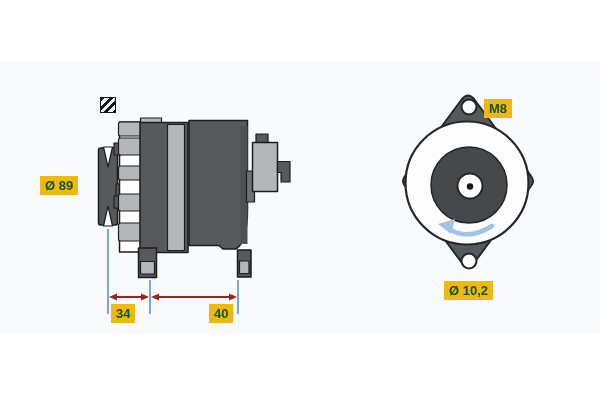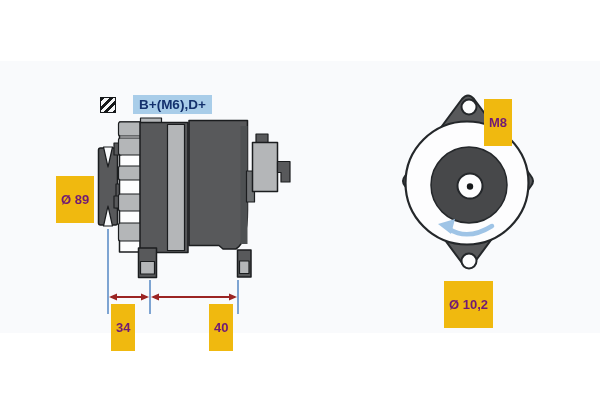--- a/index.html
+++ b/index.html
@@ -19,21 +19,21 @@
     font-family:"Liberation Sans",sans-serif;
   }
   .stage{
     position:absolute;left:0;top:61px;width:600px;height:272px;
     background:#f9fafc;
   }
   svg.draw{position:absolute;left:0;top:0;width:600px;height:400px;}
   .lbl{
     position:absolute;white-space:nowrap;
     font:bold 13px/15px "Liberation Sans",sans-serif;
-    color:#701a75;padding:16px 5px;
+    color:#14532d;padding:2px 5px;
   }
   .lbl-yellow{background:var(--label-yellow);}
   .lbl-blue{
     background:var(--label-blue-bg);color:var(--label-blue-text);
     font-size:13.5px;padding:2px 6px;
   }
   .hatch-icon{
     position:absolute;left:100px;top:97px;width:14px;height:14px;
     border:1.5px solid #141619;
     background:repeating-linear-gradient(135deg,#16181a 0 2.6px,#f4f5f6 2.6px 6px);
@@ -115,23 +115,22 @@
       <circle cx="470" cy="186.5" r="3.2" fill="#16191b" stroke="none"></circle>
       <g stroke="none">
         <path d="M492 226 Q468 241 449 229" fill="none" stroke="#9fc4e6" stroke-width="4.5" stroke-linecap="round"></path>
         <polygon points="438,224 455,219 451,234" fill="#9fc4e6"></polygon>
       </g>
     </g>
   </svg>
 
   <div class="hatch-icon"></div>
 
-  <div class="lbl lbl-blue" style="left:133px;top:95px;">B+(M6),D+</div>
 
-  <div class="lbl lbl-yellow" style="left:56px;top:176px;">Ø 89</div>
+  <div class="lbl lbl-yellow" style="left:40px;top:176px;">Ø 89</div>
 
   <div class="lbl lbl-yellow" style="left:111px;top:304px;">34</div>
 
   <div class="lbl lbl-yellow" style="left:209px;top:304px;">40</div>
 
   <div class="lbl lbl-yellow" style="left:484px;top:99px;">M8</div>
 
   <div class="lbl lbl-yellow" style="left:444px;top:281px;text-align:center;">Ø 10,2</div>
 </div>
 

